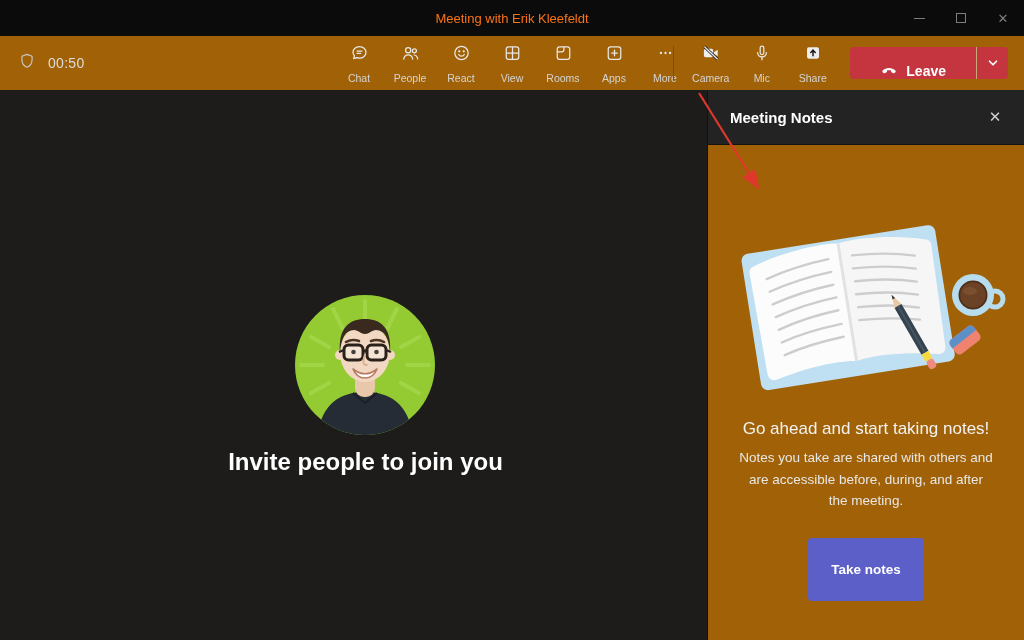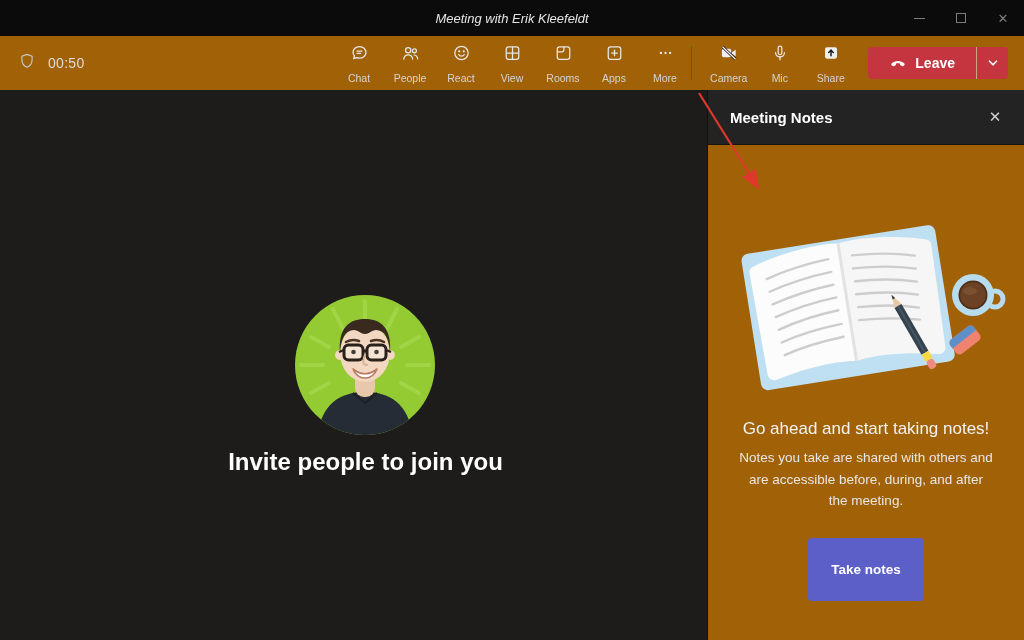--- a/index.html
+++ b/index.html
@@ -3,43 +3,43 @@
 <meta charset="utf-8">
 <style>
   * { margin:0; padding:0; box-sizing:border-box; }
   html,body { width:1024px; height:640px; overflow:hidden; background:#1d1c1b;
               font-family:"Liberation Sans", sans-serif; }
   .window { position:relative; width:1024px; height:640px; background:#1d1c1b; }
 
   
   .titlebar { height:36px; background:#0c0b0b; display:grid;
               grid-template-columns:140px 1fr 140px; align-items:center; }
-  .titlebar .title { text-align:center; font-size:13px; color:#e5e5e5; white-space:nowrap;font-style:italic; }
+  .titlebar .title { text-align:center; font-size:13px; color:#f97316; white-space:nowrap; }
   .win-controls { display:flex; justify-content:flex-end; height:36px; }
   .win-btn { width:42px; height:36px; display:flex; align-items:center; justify-content:center;
              color:#7d7d7d; font-size:13px; cursor:default; }
   .min-dash { width:11px; height:1px; background:#7d7d7d; }
   .max-box { width:10px; height:10px; border:1px solid #7d7d7d; }
 
   
   .toolbar { position:relative; height:54px; background:#a16207; }
   .tb-left { position:absolute; left:18px; top:0; height:54px; display:flex; align-items:center; gap:12px; }
   .timer { font-size:14px; color:#dcdcdc; letter-spacing:.3px; }
   .tb-center { position:absolute; left:50%; top:0; transform:translateX(-50%); height:54px;
                display:flex; align-items:center; }
   .tb-right { position:absolute; right:16px; top:0; height:54px; display:flex; align-items:center; }
   .tb-btn { width:51px; height:54px; display:flex; flex-direction:column; align-items:center;
             justify-content:center; gap:3px; color:#e8e8e8; cursor:pointer; }
   .tb-icon { height:20px; display:flex; align-items:center; }
   .tb-icon svg { width:20px; height:20px; display:block; }
   .tb-label { font-size:10.5px; color:#d4d4d4; line-height:1;margin-top:7px; }
   .tb-divider { width:1px; height:34px; background:#545454; margin:0 11px; }
   .leave-group { display:flex; height:32px; border-radius:4px; overflow:hidden; margin-left:12px; }
-  .leave-main { background:var(--leave-red); display:flex; align-items:center; gap:8px;
-                padding:0 21px; color:#fff; font-weight:700; font-size:14px; cursor:pointer; border:none; }
+  .leave-main { background:var(--leave-red); display:flex; align-items:flex-end; gap:8px;
+                padding:0 30px; color:#fff; font-weight:700; font-size:14px; cursor:pointer; border:none; }
   .leave-main svg { width:18px; height:18px; }
   .leave-sep { width:1px; background:rgba(255,255,255,.45); }
   .leave-chev { background:var(--leave-red); width:31px; display:flex; align-items:center;
                 justify-content:center; cursor:pointer; }
   .leave-chev svg { width:12px; height:12px; }
 
   
   .content { position:absolute; top:90px; left:0; right:0; bottom:0; display:flex; }
   .stage { width:731px; position:relative; background:#1d1c1b; }
   .avatar-wrap { position:absolute; left:295px; top:205px; width:140px; height:140px; }

